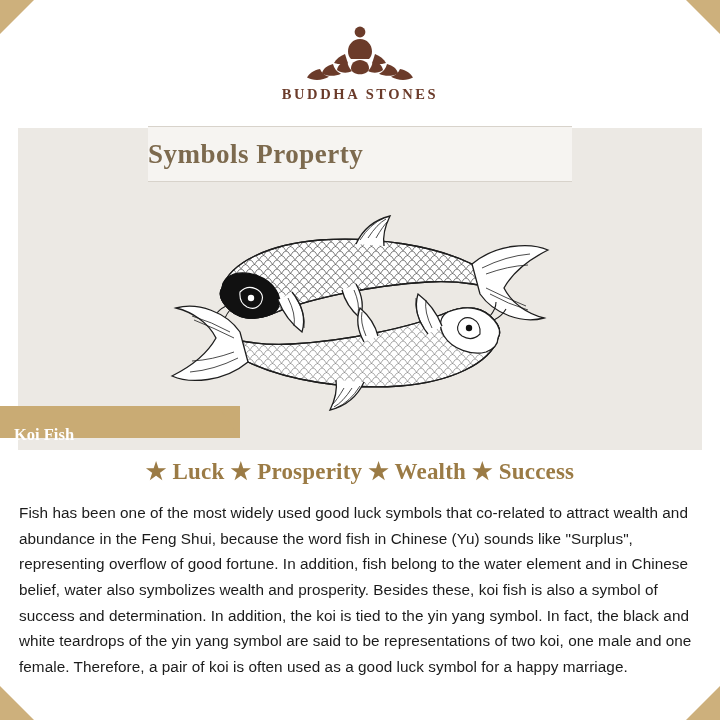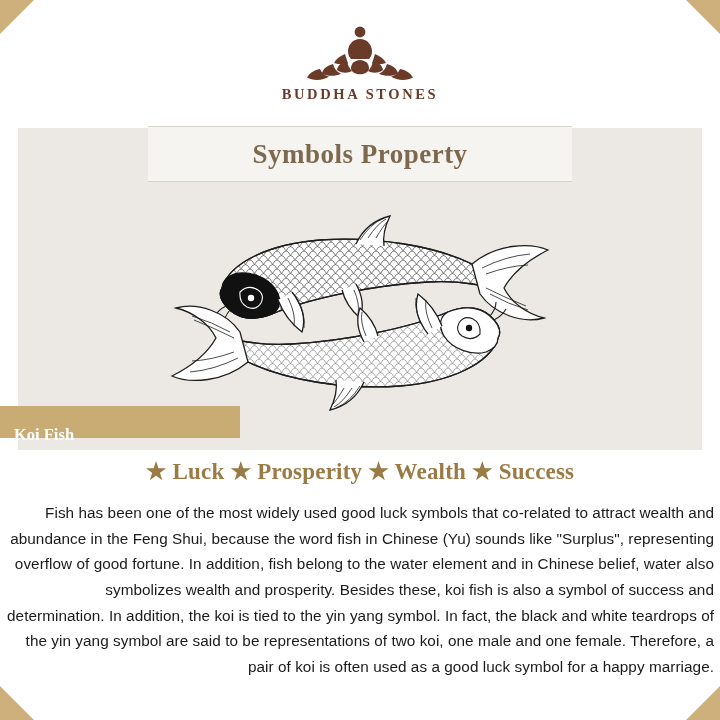--- a/index.html
+++ b/index.html
@@ -92,21 +92,21 @@
     position: absolute;
     left: 148px;
     right: 148px;
     top: 126px;
     height: 54px;
     background: #f6f4f1;
     border-top: 1px solid #d8d3cb;
     border-bottom: 1px solid #d8d3cb;
     display: flex;
     align-items: center;
-    justify-content: center;
+    justify-content: flex-start;
     z-index: 4;
   }
   .title-band h1 {
     margin: 0;
     font-family: "Liberation Serif", serif;
     font-size: 27px;
     font-weight: bold;
     color: #7d6a4e;
     letter-spacing: 0.5px;
   }
@@ -165,39 +165,39 @@
     z-index: 5;
   }
 
   
   .text-section {
     position: absolute;
     left: 0;
     right: 0;
     top: 452px;
     bottom: 0;
-    padding: 0 6px;
+    padding: 0 19px;
     box-sizing: border-box;
     z-index: 4;
   }
   .keywords {
     text-align: center;
     font-family: "Liberation Serif", serif;
     font-size: 23px;
     font-weight: bold;
     color: #9b7b45;
     margin: 6px 0 8px 0;
     letter-spacing: 0.2px;
   }
   .keywords .star { color: #9b7b45; }
   .body-copy {
     font-size: 15.3px;
     line-height: 25.6px;
     color: #1b1b1b;
-    text-align: right;
+    text-align: left;
     letter-spacing: 0.05px;
   }
 </style>
 </head>
 <body>
 
 <div class="page">
 
   <div class="card"></div>
 

